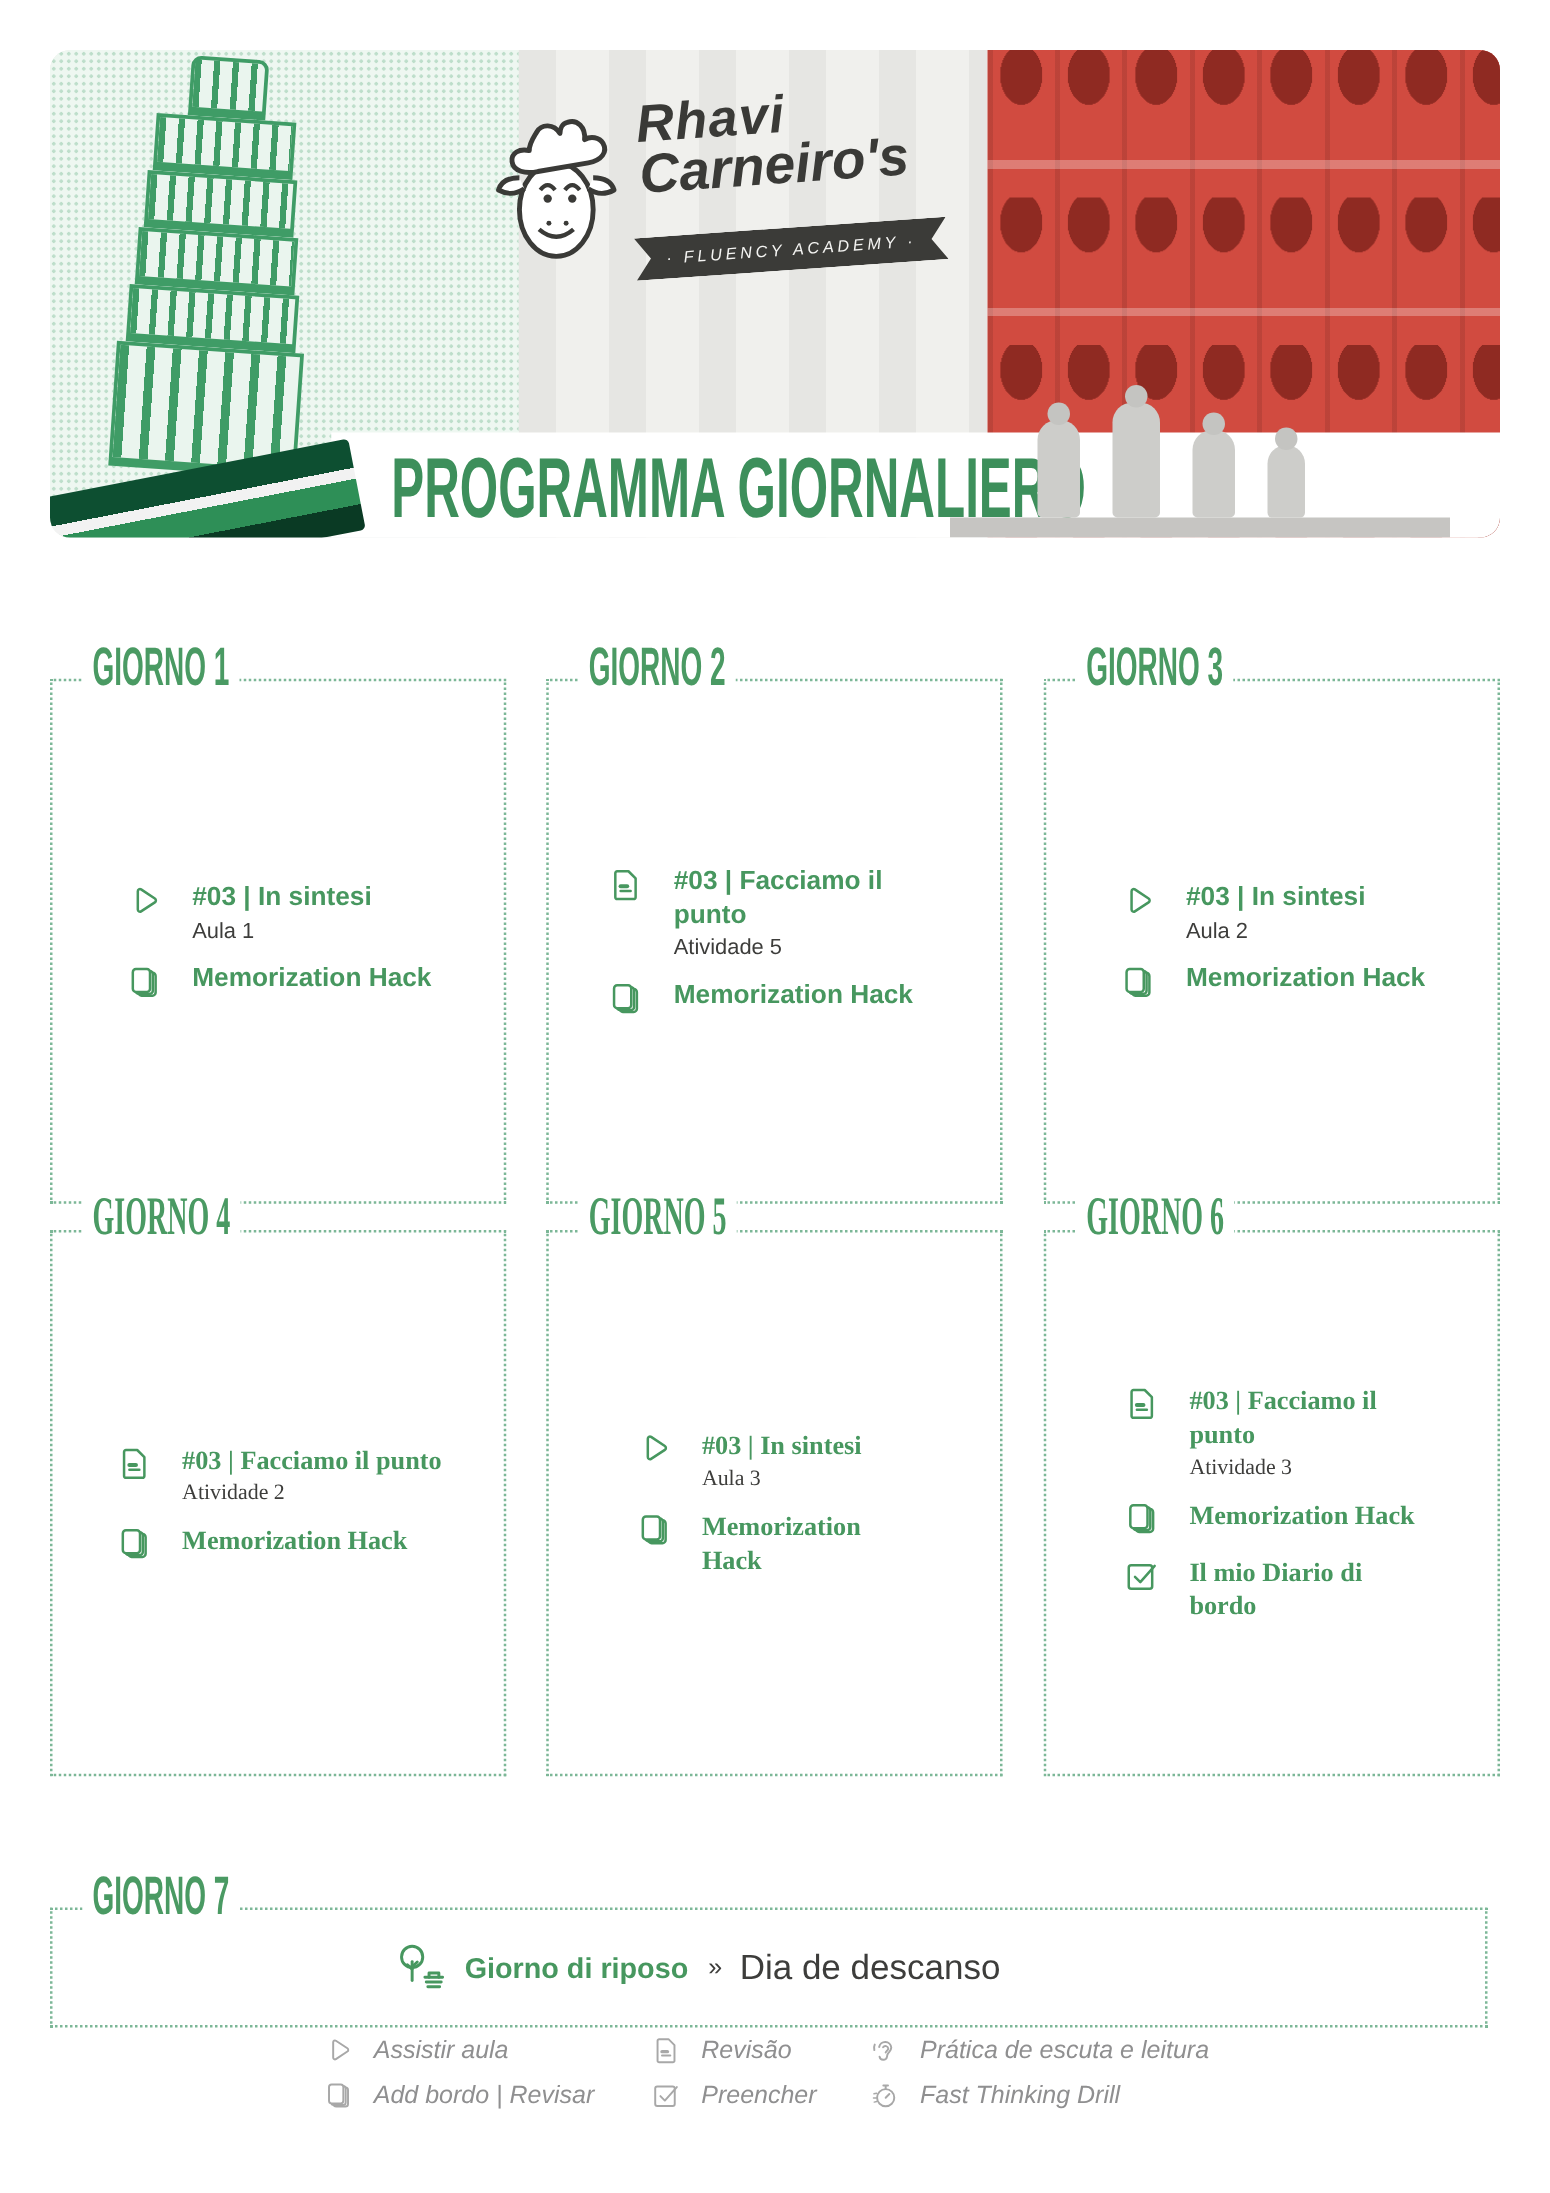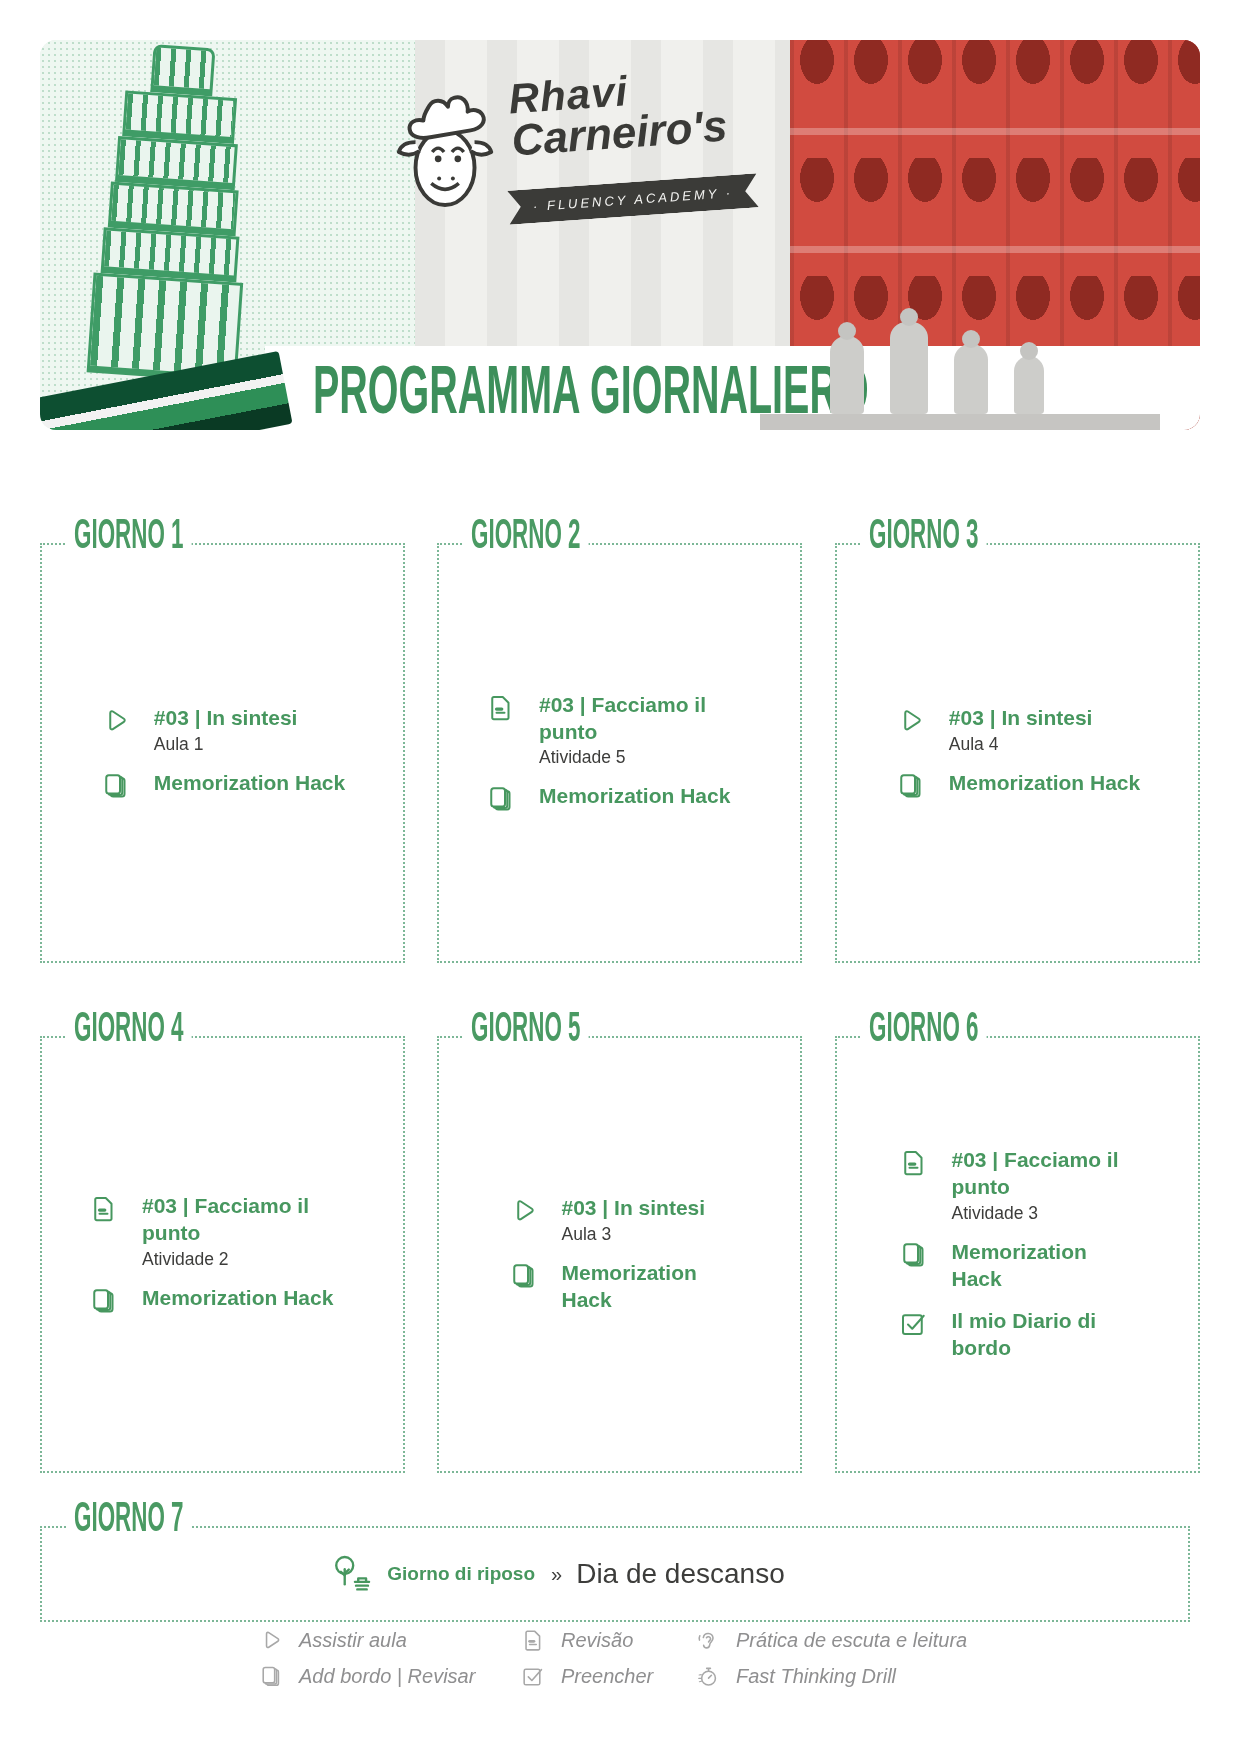--- a/index.html
+++ b/index.html
@@ -77,41 +77,41 @@
   
   .flagrib{position:absolute;left:-22px;bottom:-20px;width:270px;height:74px;z-index:6;transform:rotate(-11deg);
     background:linear-gradient(180deg,#0d4f31 0 32%,#f2f2f2 32% 44%,#2e8f57 44% 72%,#0a3a24 72% 100%);
     border-radius:4px;}
   
   .card{position:absolute;border:2px dotted var(--dot);background:#fff;}
   .c1{left:40px;width:365px;}
   .c2{left:437px;width:365px;}
   .c3{left:835px;width:365px;}
   .r1{top:543px;height:420px;}
-  .r2{top:1036px;height:437px;}
+  .r2{top:984px;height:437px;font-family:Liberation Serif, serif;}
   .card-g7{left:40px;top:1526px;width:1150px;height:96px;}
   .day-title{position:absolute;top:-27px;left:24px;background:#fff;padding:2px 10px;
     color:var(--green-head);font-size:28px;font-weight:bold;line-height:1;white-space:nowrap;
     transform:scale(.8,1.55);transform-origin:left center;}
   .card-body{position:absolute;inset:0;display:flex;align-items:center;justify-content:center;}
   .items{display:block;}
   .item{display:flex;gap:24px;color:var(--green);}
   .item + .item{margin-top:15px;}
   .icn-wrap{flex:0 0 30px;width:30px;display:flex;align-items:flex-start;padding-top:1px;}
   .icn{width:30px;height:30px;overflow:visible;fill:none;stroke:currentColor;stroke-width:1.6;stroke-linecap:round;stroke-linejoin:round;}
   .a-title{color:var(--green);font-size:21px;font-weight:bold;line-height:1.28;}
   .a-sub{color:var(--dark);font-size:17.5px;margin-top:2px;}
   .w-def{max-width:250px;}
   .w-mid{max-width:215px;}
   .w-nar{max-width:170px;}
   .w-g6{max-width:186px;}
   
   .rest-line{display:flex;align-items:center;gap:14px;transform:translateX(-58px);}
   .rest-icn{width:44px;height:44px;overflow:visible;fill:none;stroke:var(--green);stroke-width:1.5;stroke-linecap:round;stroke-linejoin:round;}
-  .rest-title{color:var(--green);font-size:19px;font-weight:bold;}
+  .rest-title{color:var(--green);font-size:23px;font-weight:bold;}
   .rest-sep{color:var(--dark);font-size:20px;margin-left:2px;}
   .rest-sub{color:var(--dark);font-size:28px;}
   
   .legend{position:absolute;left:0;top:1626px;width:1200px;height:80px;}
   .lg-col{position:absolute;top:0;}
   .lg-c1{left:258px;}
   .lg-c2{left:520px;}
   .lg-c3{left:695px;}
   .lg-row{display:flex;align-items:center;gap:16px;height:28px;margin-bottom:8px;color:var(--licon);}
   .lg-icn{width:25px;height:25px;overflow:visible;fill:none;stroke:currentColor;stroke-width:1.5;stroke-linecap:round;stroke-linejoin:round;}
@@ -274,21 +274,21 @@
   <div class="card-body">
       <div class="items">
     <div class="item">
       <span class="icn-wrap">
             <svg class="icn" viewBox="0 0 24 24">
               <use href="#i-play"></use>
             </svg>
           </span>
       <div class="txt w-def">
         <div class="a-title">#03 | In sintesi</div>
-        <div class="a-sub">Aula 4</div>
+        <div class="a-sub">Aula 2</div>
       </div>
     </div>
     <div class="item">
       <span class="icn-wrap">
             <svg class="icn" viewBox="0 0 24 24">
               <use href="#i-deck"></use>
             </svg>
           </span>
       <div class="txt w-def">
         <div class="a-title">Memorization Hack</div>

